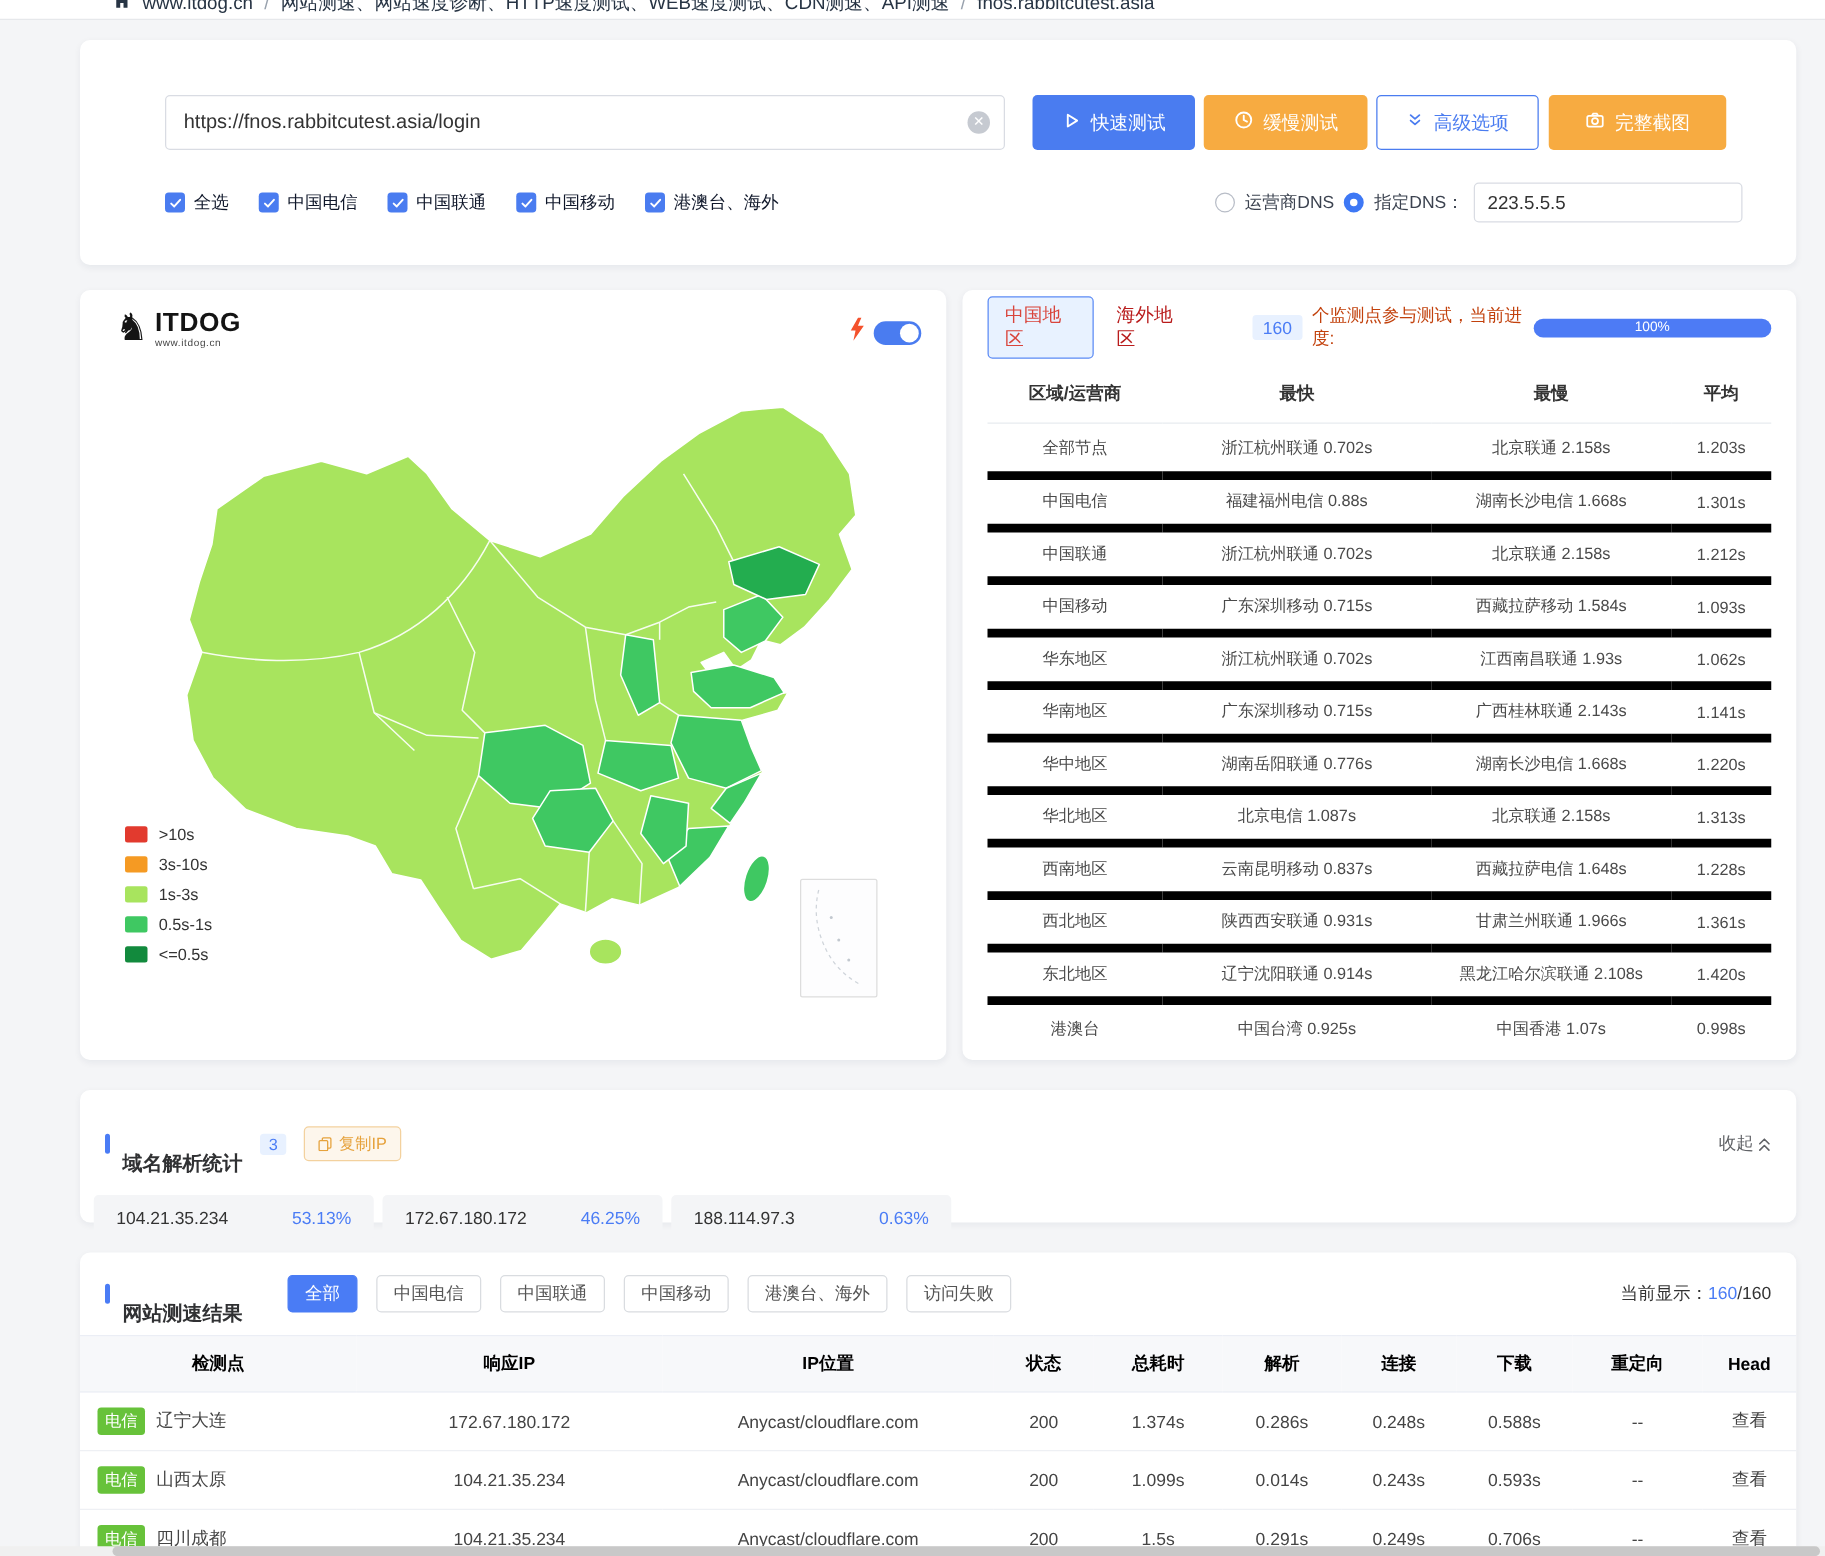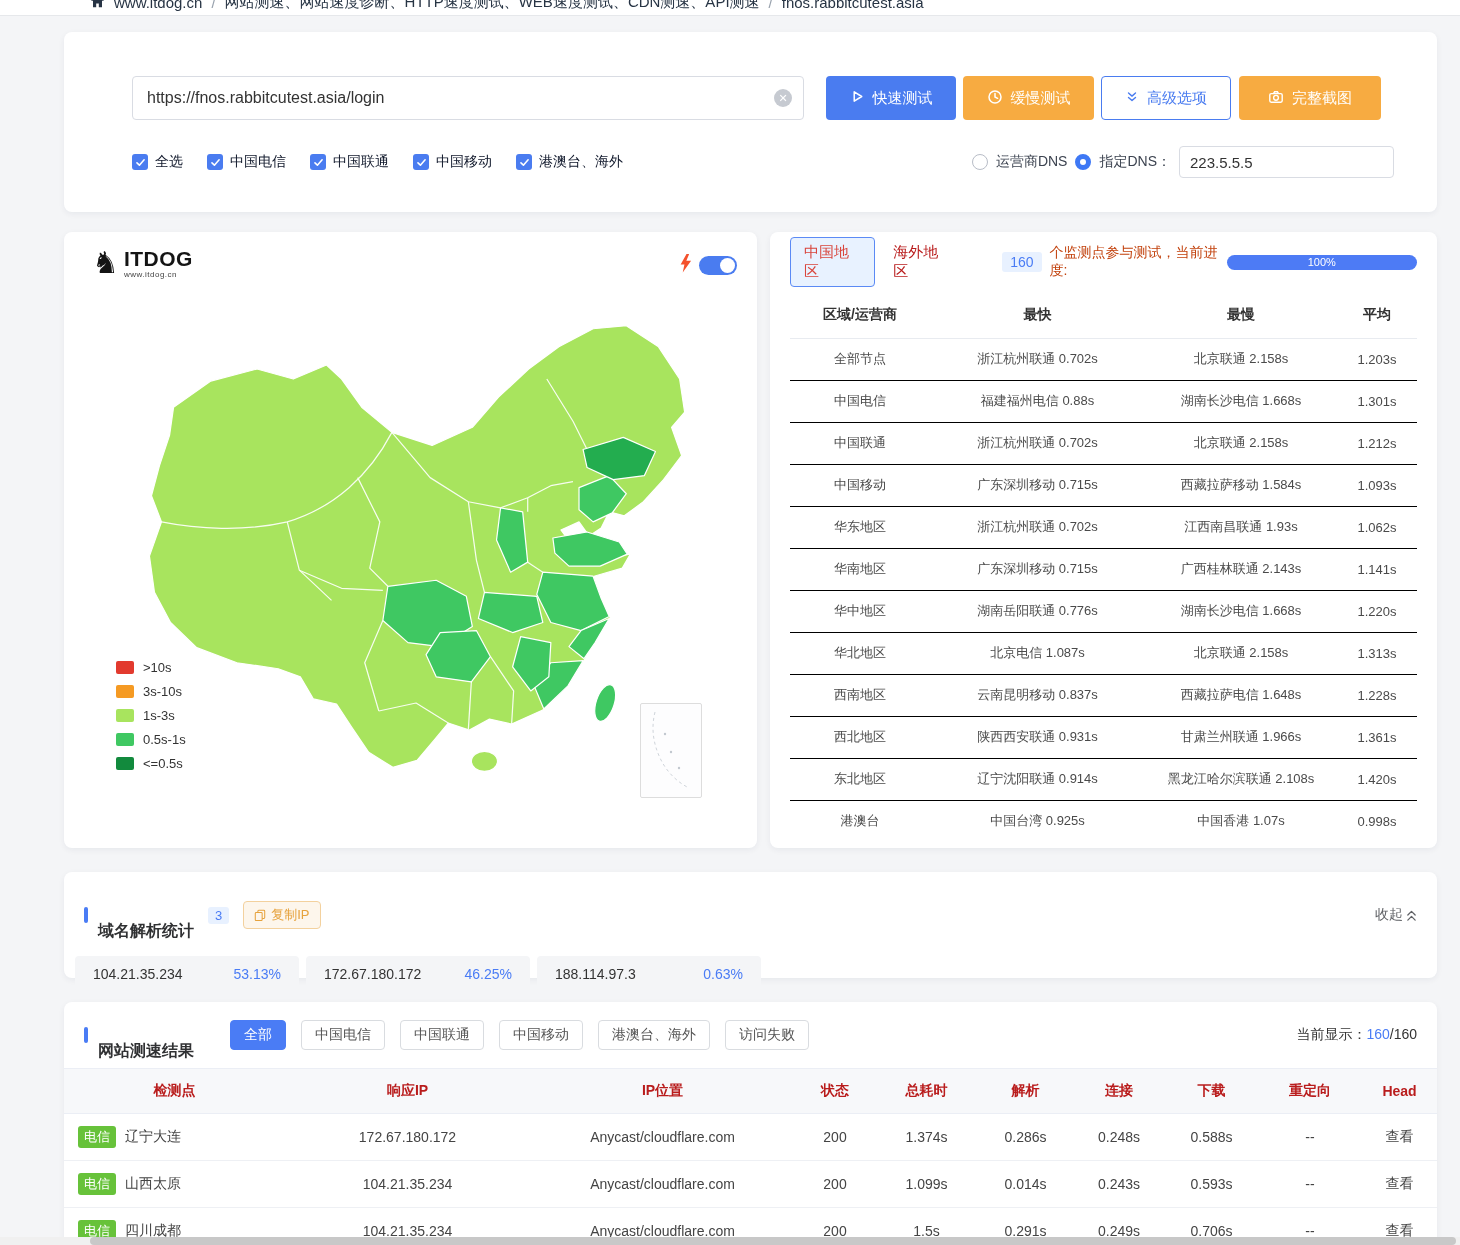--- a/index.html
+++ b/index.html
@@ -41,38 +41,38 @@
   .card-map { left:64px; top:232px; width:693px; height:616px; overflow:hidden; }
   .logo { position:absolute; left:28px; top:16px; display:flex; align-items:flex-start; gap:5px; z-index:3; }
   .logo-horse { font-size:30px; line-height:30px; color:#141414; }
   .logo-texts { display:flex; flex-direction:column; }
   .logo-name { font-size:21px; font-weight:bold; letter-spacing:.5px; color:#141414; line-height:22px; }
   .logo-sub { font-size:8px; color:#444; letter-spacing:.5px; }
   .map-tools { position:absolute; right:20px; top:22px; display:flex; align-items:center; gap:7px; z-index:3; }
   .toggle { width:38px; height:19px; background:#4a7cf0; border-radius:10px; position:relative; cursor:pointer; }
   .toggle-knob { position:absolute; right:2px; top:2px; width:15px; height:15px; background:#fff; border-radius:50%; }
   .china-map { position:absolute; left:14px; top:36px; width:664px; height:544px; }
-  .legend { position:absolute; left:52px; top:428px; display:flex; flex-direction:column; gap:9px; z-index:3; }
+  .legend { position:absolute; left:36px; top:428px; display:flex; flex-direction:column; gap:9px; z-index:3; }
   .lg-item { display:flex; align-items:center; gap:9px; font-size:13px; color:#333; }
   .lg-swatch { width:18px; height:13px; border-radius:2px; }
   .lg0{background:#e23a2e}.lg1{background:#f59a23}.lg2{background:#a8e45e}.lg3{background:#3fc862}.lg4{background:#128a3d}
   .sea-inset { position:absolute; right:55px; bottom:50px; width:62px; height:95px; border:1px solid #ddd; background:#fdfdfe; border-radius:2px; }
 
   
   .card-region { left:770px; top:232px; width:667px; height:616px; padding:0 20px; overflow:hidden; }
   .region-head { height:60px; display:flex; align-items:center; }
   .tab-pill { padding:5px 13px; background:#e8f2ff; border:1px solid #5b8af5; border-radius:4px; color:#d9453c; font-size:15px; cursor:pointer; }
   .tab-plain { margin-left:18px; font-size:15px; color:#b91c1c; cursor:pointer; }
   .count-badge { margin-left:52px; background:#e8f1ff; color:#4a7cf5; font-size:14px; padding:2px 8px; border-radius:3px; }
   .monitor-text { margin-left:8px; font-size:14px; color:#c2410c; }
   .progress { margin-left:auto; width:200px; height:15px; background:#4d7bf5; border-radius:8px; color:#fff; font-size:11px; text-align:center; line-height:15px; }
   table { border-collapse:collapse; table-layout:fixed; }
   .region-table { width:627px; }
   .region-table th { height:46px; font-size:14px; font-weight:bold; color:#333; text-align:center; border-bottom:1px solid #e8ebf0; }
-  .region-table td { height:42px; font-size:13px; color:#4a4a4a; text-align:center; border-bottom:1px solid #000000; }
+  .region-table td { height:42px; font-size:13px; color:#4a4a4a; text-align:center; border-bottom:7px solid #000000; }
   .region-table tr:last-child td { border-bottom:none; }
 
   
   .card-dns { left:64px; top:872px; width:1373px; height:106px; padding-top:16px; }
   .dns-head { display:flex; align-items:center; padding:0 20px; }
   .blue-bar { width:4px; height:16px; background:#4a7cf5; border-radius:2px; }
   .sec-title { margin-left:10px; font-size:16px; font-weight:bold; color:#303133;margin-top:33px; }
   .num-badge { margin-left:14px; background:#e8f1ff; color:#4a7cf5; font-size:13px; padding:1px 7px; border-radius:3px; }
   .copy-btn { margin-left:14px; display:inline-flex; align-items:center; gap:5px; border:1px solid #f3d19e; background:#fdf6ec; color:#e6a23c; font-size:13px; padding:4px 10px; border-radius:4px; cursor:pointer; }
   .collapse { margin-left:auto; display:flex; align-items:center; gap:3px; color:#606266; font-size:14px; cursor:pointer; }
@@ -83,21 +83,21 @@
 
   
   .card-results { left:64px; top:1002px; width:1373px; height:256px; overflow:hidden; }
   .res-head { height:66px; display:flex; align-items:center; padding:0 20px; }
   .filters { display:flex; align-items:center; gap:15px; margin-left:36px; }
   .f-btn { font-size:14px; padding:5px 13px; border-radius:4px; cursor:pointer; background:#fff; border:1px solid #d9dce0; color:#555; }
   .f-btn.active { background:#4a7cf5; border:1px solid #4a7cf5; color:#fff; }
   .display-count { margin-left:auto; font-size:14px; color:#333; }
   .display-count .blue { color:#4a7cf5; }
   .res-table { width:1373px; }
-  .res-table th { height:45px; background:#f7f8fa; font-size:14px; font-weight:bold; color:#b91c1c; text-align:center; border-top:1px solid #ebeef5; border-bottom:1px solid #ebeef5; }
+  .res-table th { height:45px; background:#f7f8fa; font-size:14px; font-weight:bold; color:#000000; text-align:center; border-top:1px solid #ebeef5; border-bottom:1px solid #ebeef5; }
   .res-table td { height:47px; font-size:14px; color:#444; text-align:center; border-bottom:1px solid #eef0f4; }
   .node-cell { display:flex; align-items:center; gap:9px; padding-left:14px; }
   .carrier-badge { background:#67c23a; color:#fff; font-size:13px; padding:2px 6px; border-radius:3px; }
   .t-total { color:#a8a028; }
   .t-view { color:#f56c6c; cursor:pointer; }
   .t-dash { color:#666; }
 
   .bottom-scroll { position:absolute; left:0; top:1237px; width:1460px; height:8px; background:#f0f0f0; z-index:9; }
   .bottom-thumb { position:absolute; left:90px; top:0; width:1366px; height:8px; background:#c8c8c8; border-radius:4px; cursor:pointer; }
 </style>

